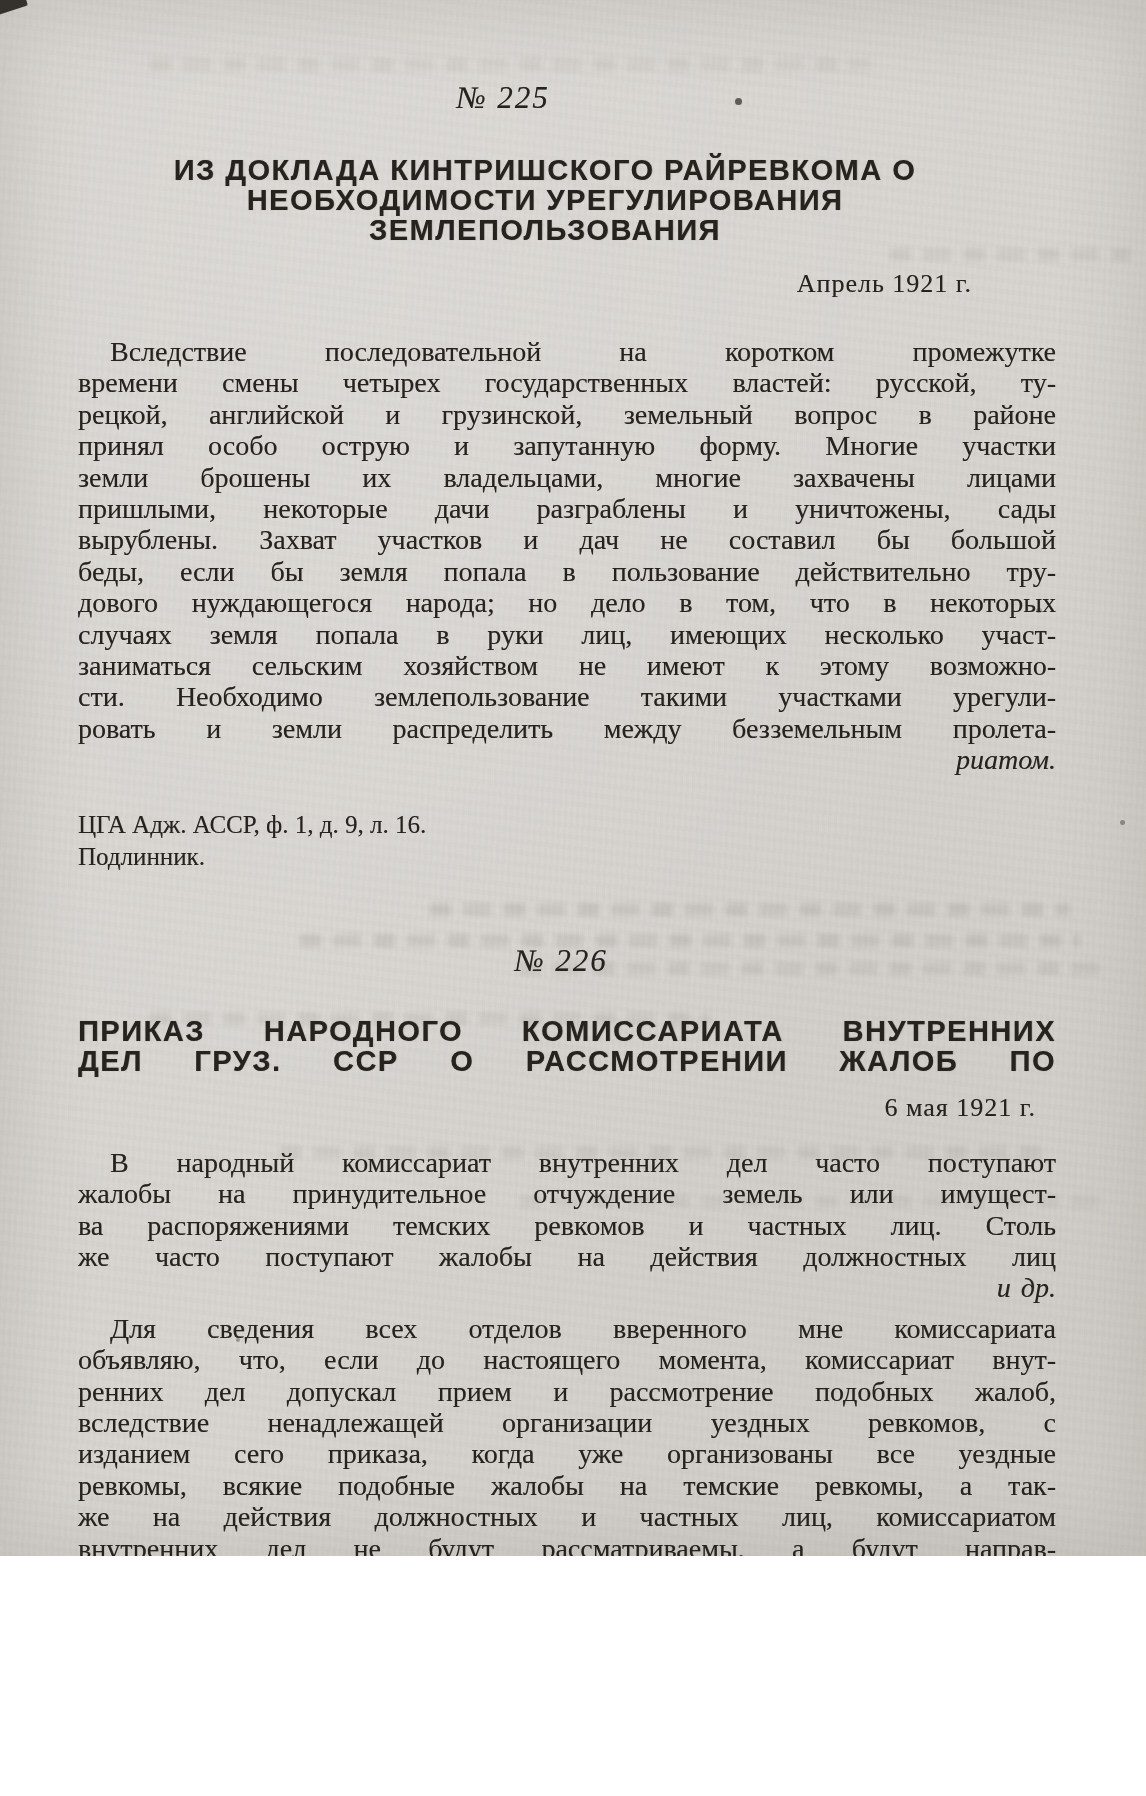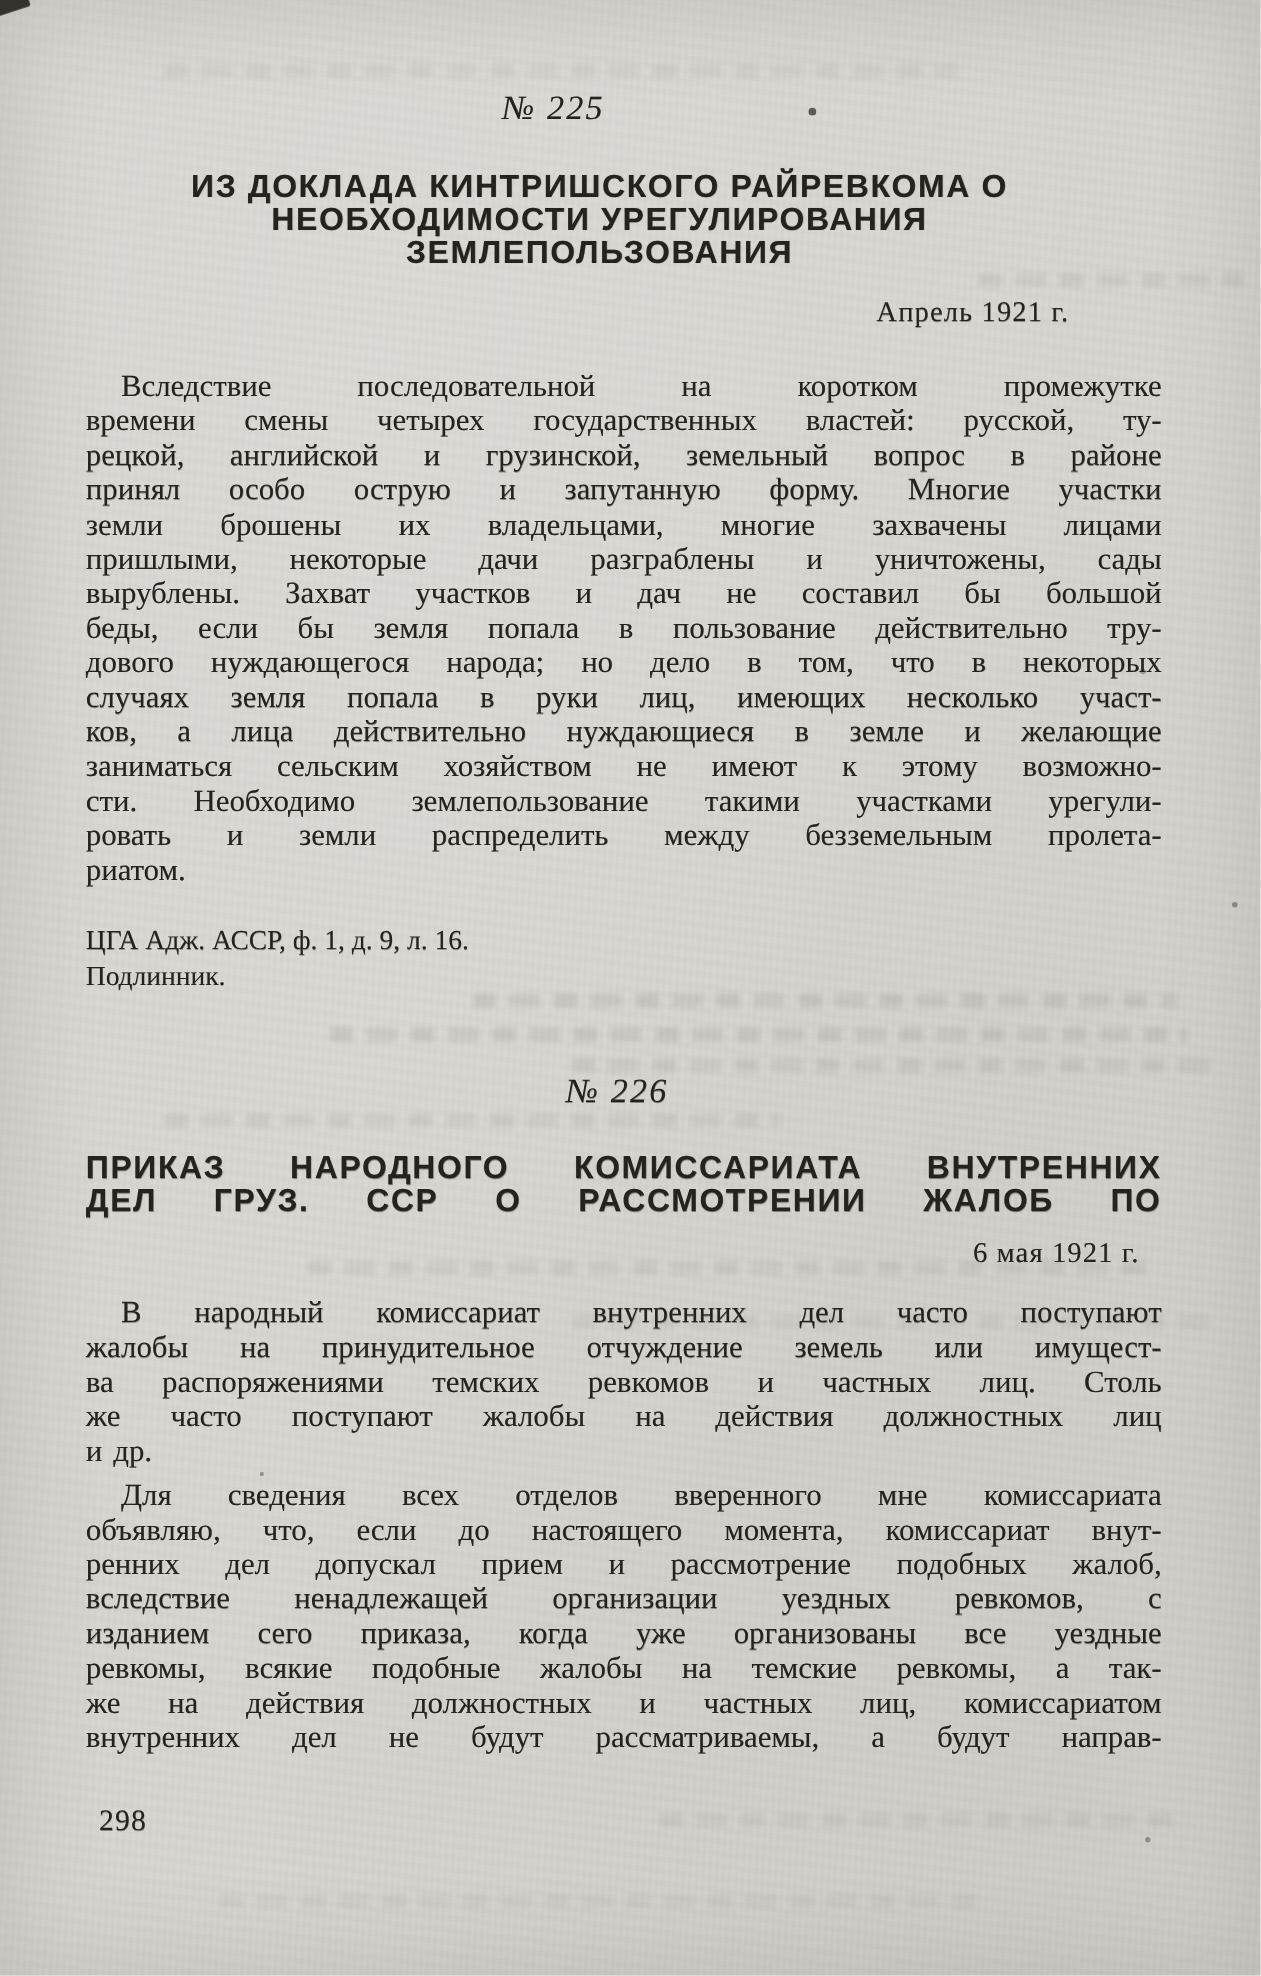--- a/index.html
+++ b/index.html
@@ -1,21 +1,21 @@
 <!DOCTYPE html>
 <html lang="ru"><head>
 <meta charset="utf-8">
 <style>
   html, body { margin: 0; padding: 0; }
   body { width: 1146px; height: 1796px; }
 
   .page {
     position: relative;
     width: 1146px;
-    height: 1796px;
+    height: 1556px;
     overflow: hidden;
     background:
       radial-gradient(ellipse at 30% 18%, rgba(255,255,255,0.12), transparent 60%),
       radial-gradient(ellipse at 85% 90%, rgba(70,64,55,0.06), transparent 55%),
       repeating-linear-gradient(93deg, rgba(0,0,0,0.013) 0 3px, rgba(255,255,255,0.015) 3px 6px),
       repeating-linear-gradient(7deg, rgba(0,0,0,0.010) 0 5px, rgba(255,255,255,0.012) 5px 11px),
       #d7d4cf;
     box-shadow: inset 0 0 90px rgba(95,90,80,0.18);
     font-family: "Liberation Serif", "DejaVu Serif", serif;
     color: #26231f;
@@ -67,21 +67,21 @@
     line-height: 31.4px;
     word-spacing: 3px;
     text-shadow: 0.3px 0.3px 0.6px rgba(40,36,30,0.42);
   }
   .doc-body.b1 { margin-top: 37px; }
   .doc-body.b2 { margin-top: 24px; }
   .paragraph + .paragraph { margin-top: 9px; }
 
   .line { width: 100%; }
   .line.just { text-align: justify; text-align-last: justify; }
-  .line.end  { text-align: left; }
+  .line.end  { text-align: right; font-style: italic; }
   .line.indent { text-indent: 32px; }
 
   .doc-source {
     margin-top: 33px;
     font-size: 25px;
     line-height: 32px;
     text-shadow: 0.3px 0.3px 0.5px rgba(40,36,30,0.4);
   }
   .doc-authenticity {
     font-size: 25px;
@@ -162,21 +162,20 @@
             <div class="line just indent">Вследствие последовательной на коротком промежутке</div>
             <div class="line just">времени смены четырех государственных властей: русской, ту-</div>
             <div class="line just">рецкой, английской и грузинской, земельный вопрос в районе</div>
             <div class="line just">принял особо острую и запутанную форму. Многие участки</div>
             <div class="line just">земли брошены их владельцами, многие захвачены лицами</div>
             <div class="line just">пришлыми, некоторые дачи разграблены и уничтожены, сады</div>
             <div class="line just">вырублены. Захват участков и дач не составил бы большой</div>
             <div class="line just">беды, если бы земля попала в пользование действительно тру-</div>
             <div class="line just">дового нуждающегося народа; но дело в том, что в некоторых</div>
             <div class="line just">случаях земля попала в руки лиц, имеющих несколько участ-</div>
-            <div class="line just">ков, а лица действительно нуждающиеся в земле и желающие</div>
             <div class="line just">заниматься сельским хозяйством не имеют к этому возможно-</div>
             <div class="line just">сти. Необходимо землепользование такими участками урегули-</div>
             <div class="line just">ровать и земли распределить между безземельным пролета-</div>
             <div class="line end">риатом.</div>
           </div>
         </div>
       <div class="doc-source">ЦГА Адж. АССР, ф. 1, д. 9, л. 16.</div>
       <div class="doc-authenticity">Подлинник.</div>
     </section>
 

